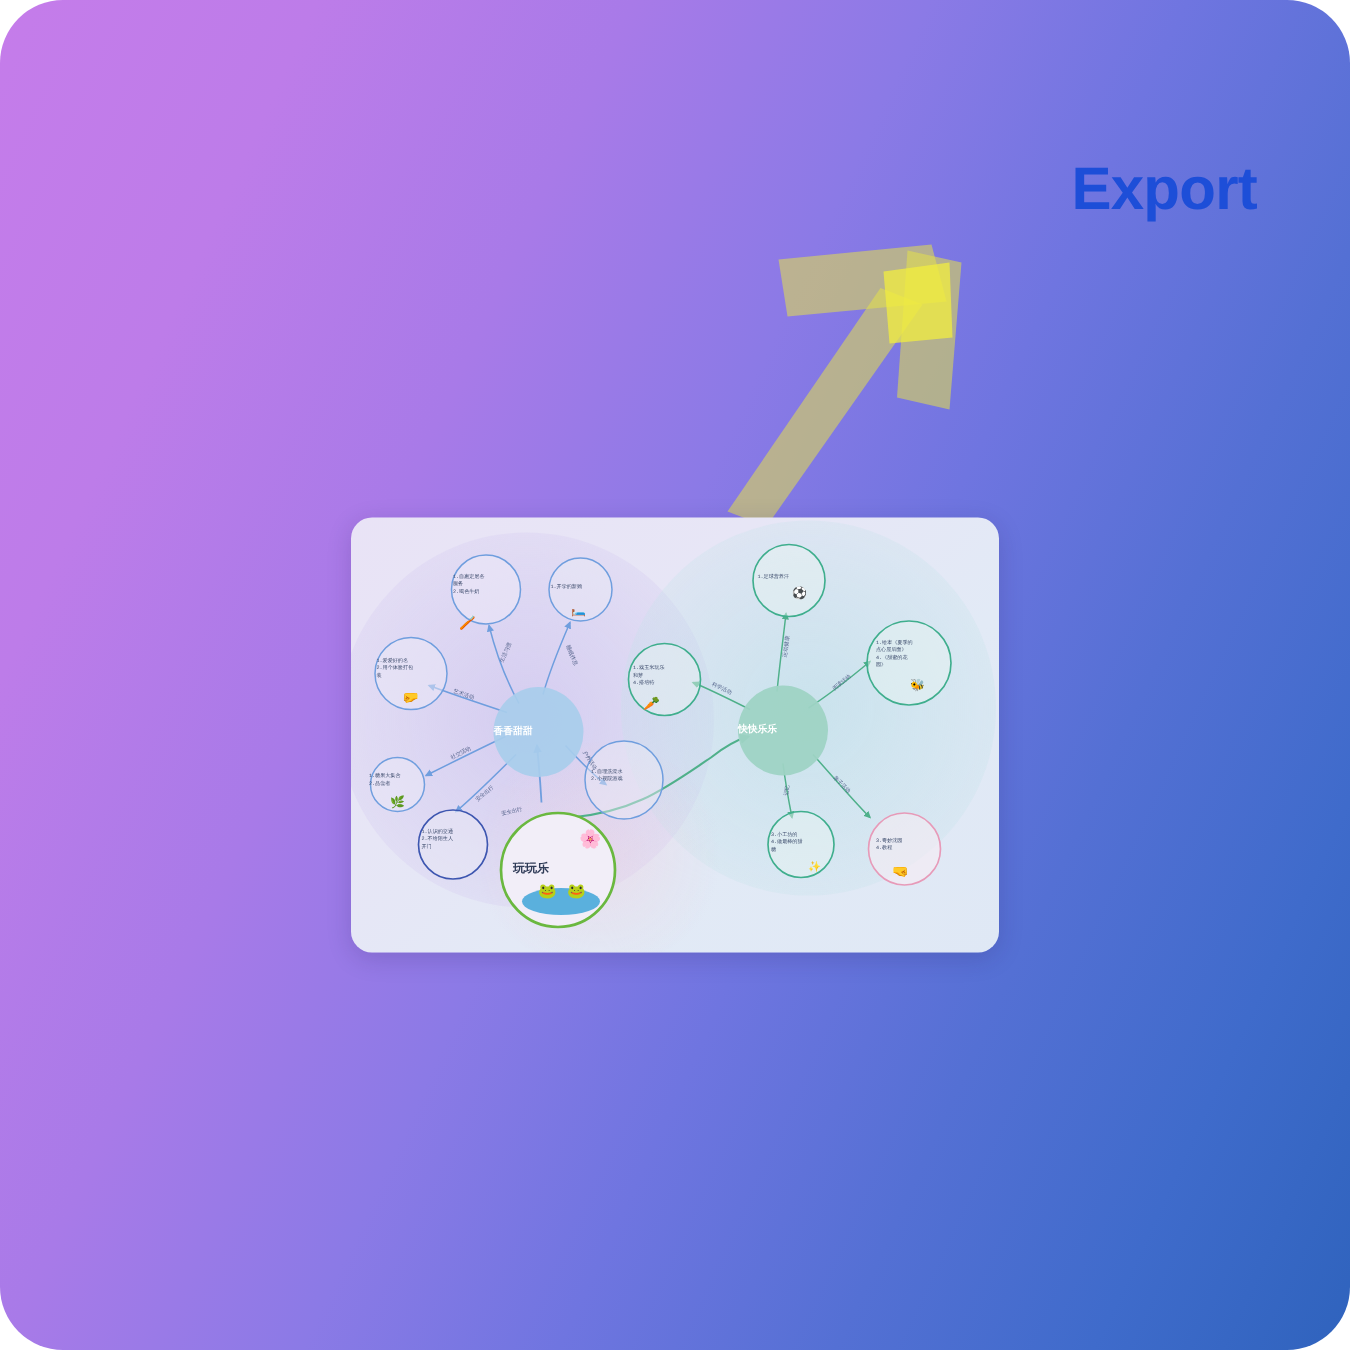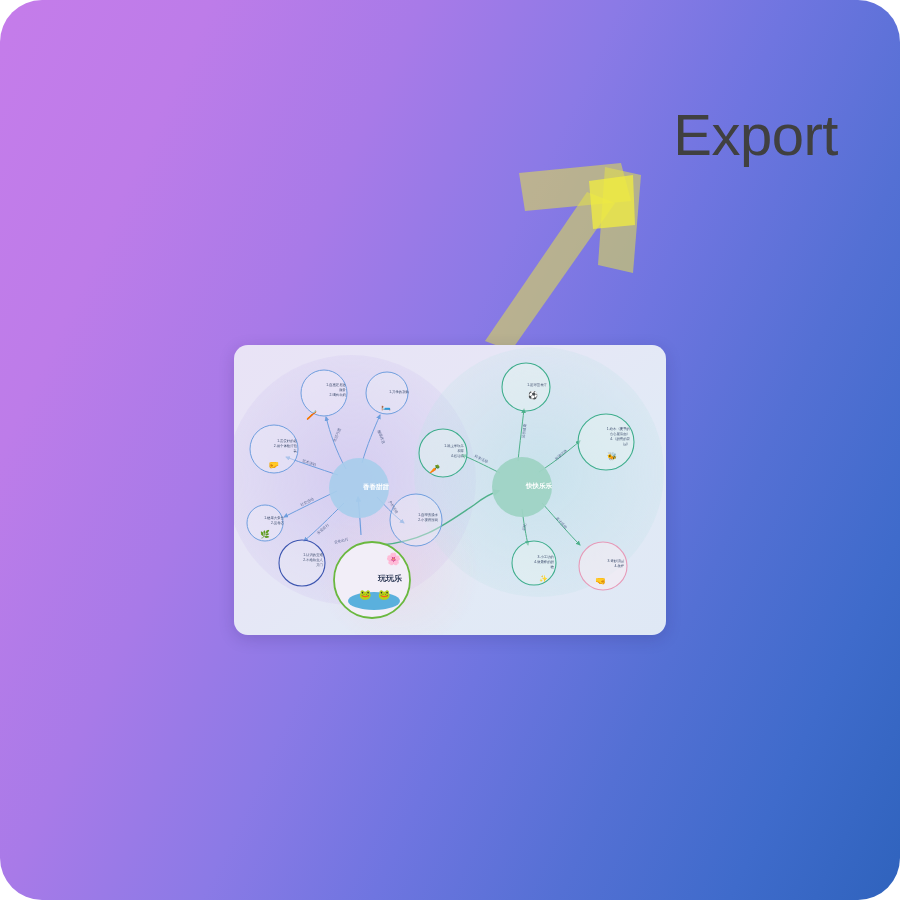--- a/index.html
+++ b/index.html
@@ -34,23 +34,23 @@
         #5470d4 74%,
         #3f6bcb 87%,
         #2f63bd 100%);
   }
 
   
   #export-title {
     position: absolute;
     right: 62px;
     top: 106px;
-    font-size: 58px;
-    font-weight: normal;
-    color: #404040;
+    font-size: 40px;
+    font-weight: bold;
+    color: #1d4ed8;
     letter-spacing: -0.5px;
     font-family: "Liberation Sans", sans-serif;
     line-height: 1;
   }
 
   
   #arrow-marker {
     position: absolute;
     left: 455px;
     top: 145px;
@@ -92,23 +92,23 @@
   }
 
   #map-svg {
     position: absolute;
     left: 0; top: 0;
     width: 432px; height: 290px;
   }
 
   .node-label {
     position: absolute;
-    text-align: right;
+    text-align: left;
     pointer-events: none;
-    font-family: Liberation Sans, sans-serif;
+    font-family: Liberation Mono, monospace;
   }
   .hub-label {
     color: #ffffff;
     font-weight: bold;
   }
   .leaf-label {
     color: #3b4a6b;
   }
   .edge-label {
     position: absolute;

